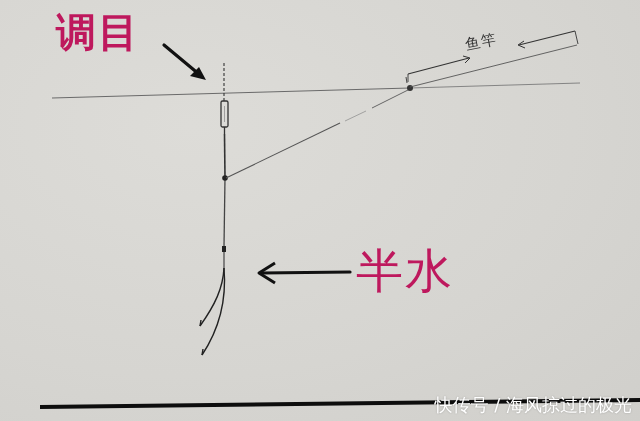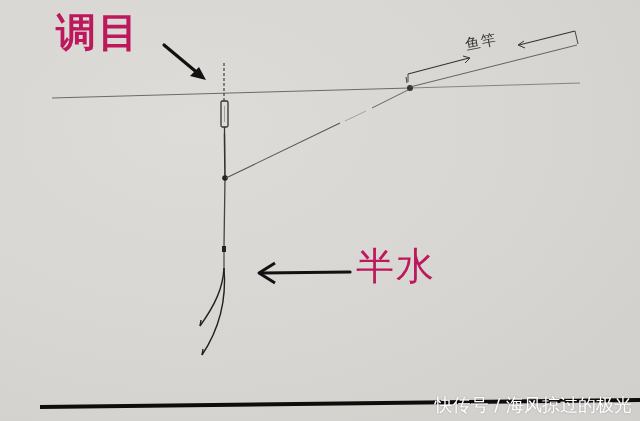--- a/index.html
+++ b/index.html
@@ -36,21 +36,21 @@
     .label-tiaomu {
       left: 56px;
       top: 12px;
       font-size: 40px;
       font-weight: bold;
       letter-spacing: 2px;
     }
     .label-banshui {
       left: 356px;
       top: 247px;
-      font-size: 38px;
+      font-size: 47px;
       font-weight: normal;
       letter-spacing: 2px;
     }
     .label-yugan {
       left: 464px;
       top: 38px;
       font-size: 15px;
       color: #333;
       transform: rotate(-11deg);
       transform-origin: left top;

